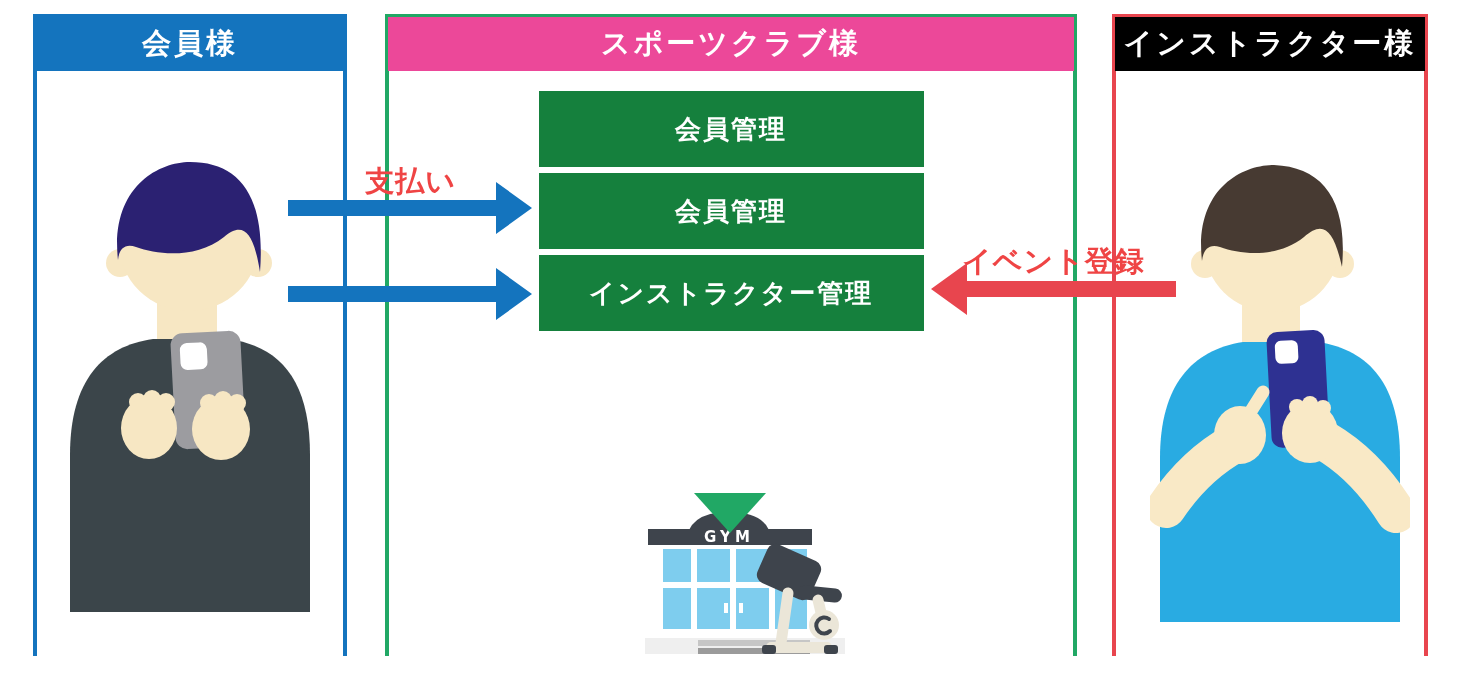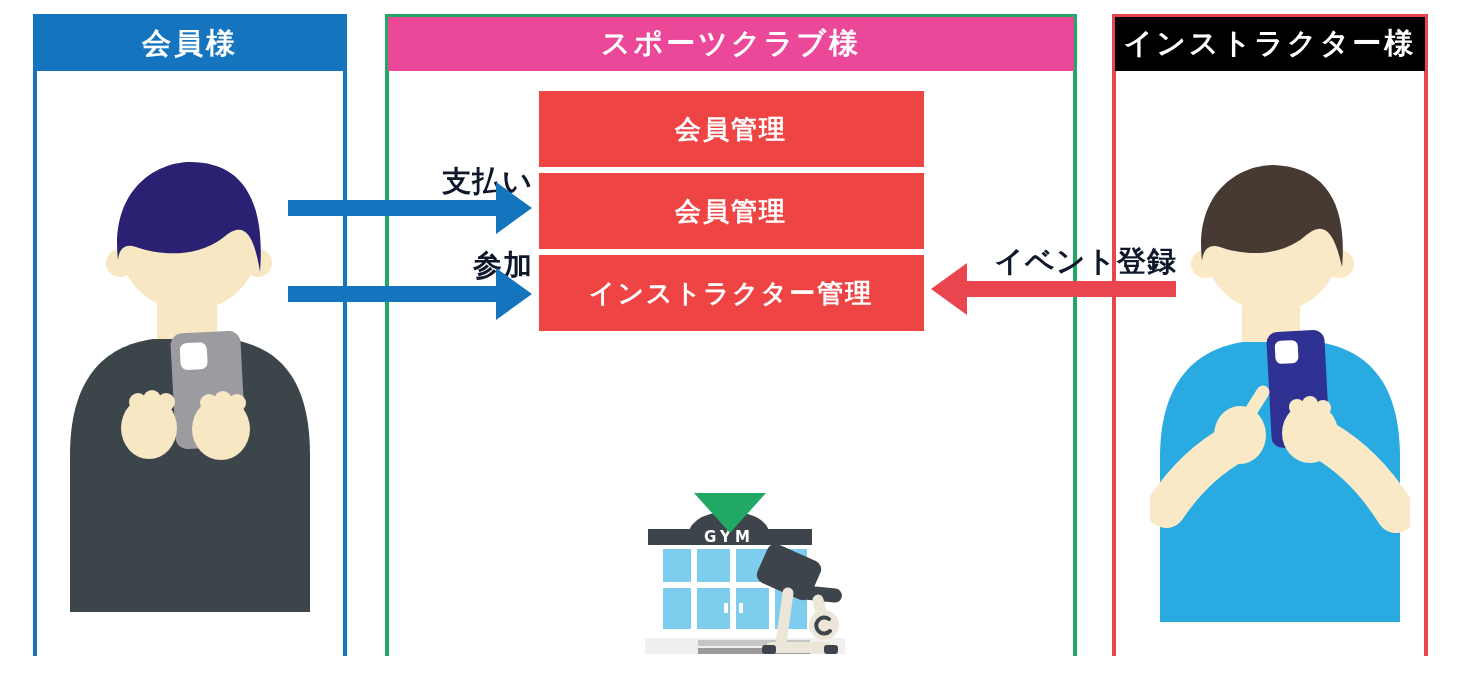--- a/index.html
+++ b/index.html
@@ -17,33 +17,33 @@
   #panel-club    { left:385px; width:692px; border:4px solid #21A865; }
   #panel-club    .panel-header { background:#ec4899; margin:-1px; height:54px; }
   #panel-instr   { left:1112px; width:316px; border:4px solid #E8454E; }
   #panel-instr   .panel-header { background:#000000; margin:-1px; height:54px; }
 
   .box-stack {
     display:flex; flex-direction:column; align-items:center;
     padding-top:21px; gap:6px;
   }
   .club-box {
-    width:385px; height:76px; background:#ef4444;
+    width:385px; height:76px; background:#15803d;
     display:flex; align-items:center; justify-content:center;
     color:#fff; font-weight:bold; font-size:26px; letter-spacing:2px;
   }
   #pointer-triangle {
     position:absolute; left:694px; top:493px; width:0; height:0;
     border-left:36px solid transparent; border-right:36px solid transparent;
     border-top:40px solid #21A865; z-index:5;
   }
   .person, .gym, .arrow { position:absolute; }
   .arrow-label {
-    position:absolute; text-align:right; font-weight:bold;
-    font-size:29px; color:#0f172a; letter-spacing:1px; white-space:nowrap;
+    position:absolute; text-align:center; font-weight:bold;
+    font-size:29px; color:#ef4444; letter-spacing:1px; white-space:nowrap;
   }
 </style>
 </head>
 <body>
 
 <div id="canvas">
 
   <div class="panel" id="panel-member">
     <div class="panel-header">
       <span>会員様</span>
@@ -151,21 +151,20 @@
         <circle cx="173" cy="245" r="8"></circle>
       <ellipse cx="160" cy="270" rx="28" ry="30"></ellipse>
     </g>
   </svg>
 
   <div class="arrow-label" style="left:288px; top:162px; width:245px;">支払い</div>
   <svg class="arrow" style="left:288px; top:181px;" width="245" height="54" viewBox="0 0 245 54">
     <polygon points="0,19 208,19 208,1 244,27 208,53 208,35 0,35" fill="#1474BE"></polygon>
   </svg>
 
-  <div class="arrow-label" style="left:288px; top:246px; width:245px;">参加</div>
   <svg class="arrow" style="left:288px; top:267px;" width="245" height="54" viewBox="0 0 245 54">
     <polygon points="0,19 208,19 208,1 244,27 208,53 208,35 0,35" fill="#1474BE"></polygon>
   </svg>
 
   <div class="arrow-label" style="left:930px; top:242px; width:247px;">イベント登録</div>
   <svg class="arrow" style="left:930px; top:262px;" width="247" height="54" viewBox="0 0 247 54">
     <polygon points="246,19 37,19 37,1 1,27 37,53 37,35 246,35" fill="#E8454E"></polygon>
   </svg>
 
 </div>

